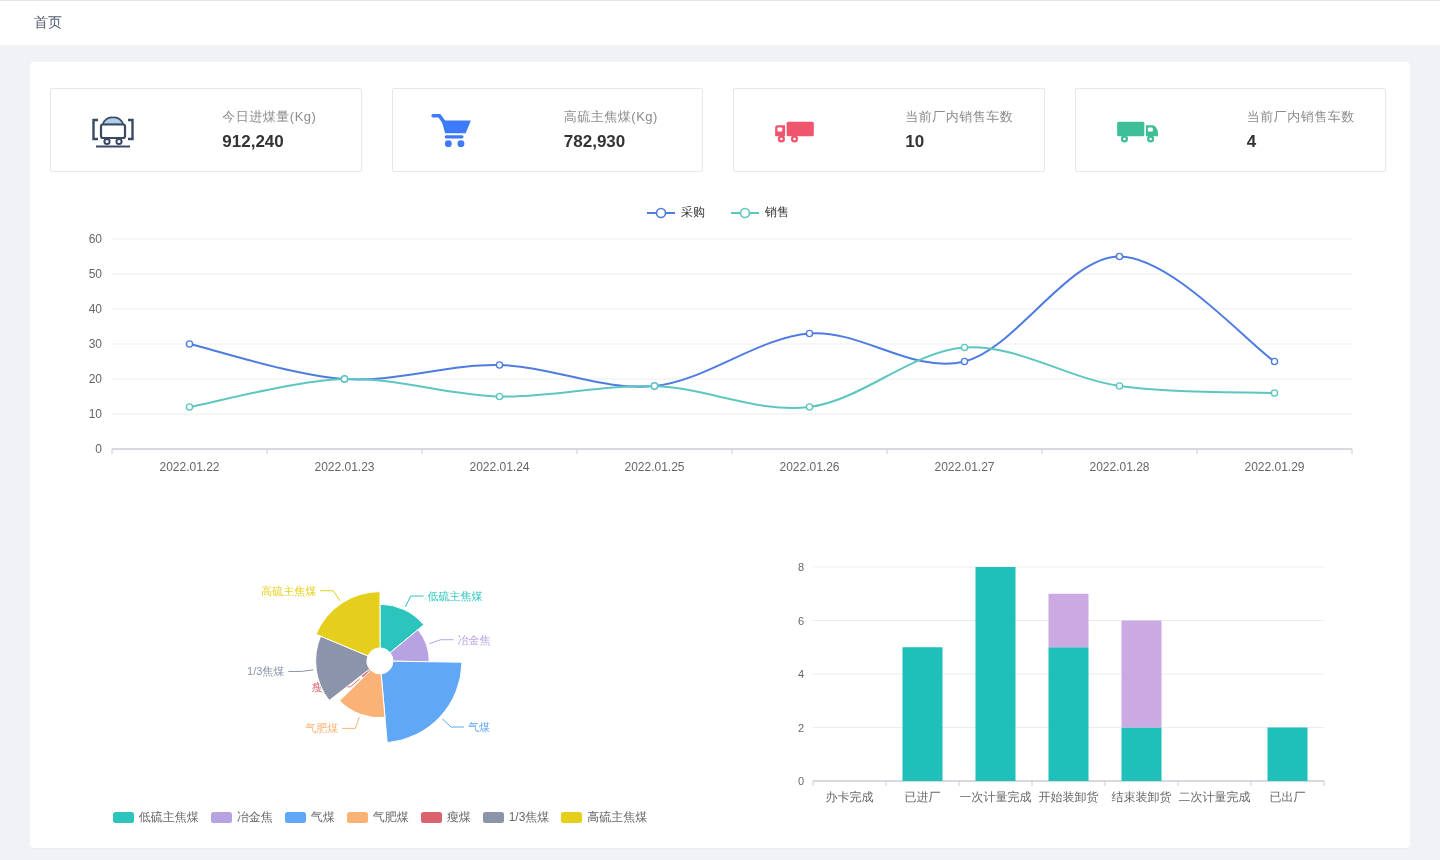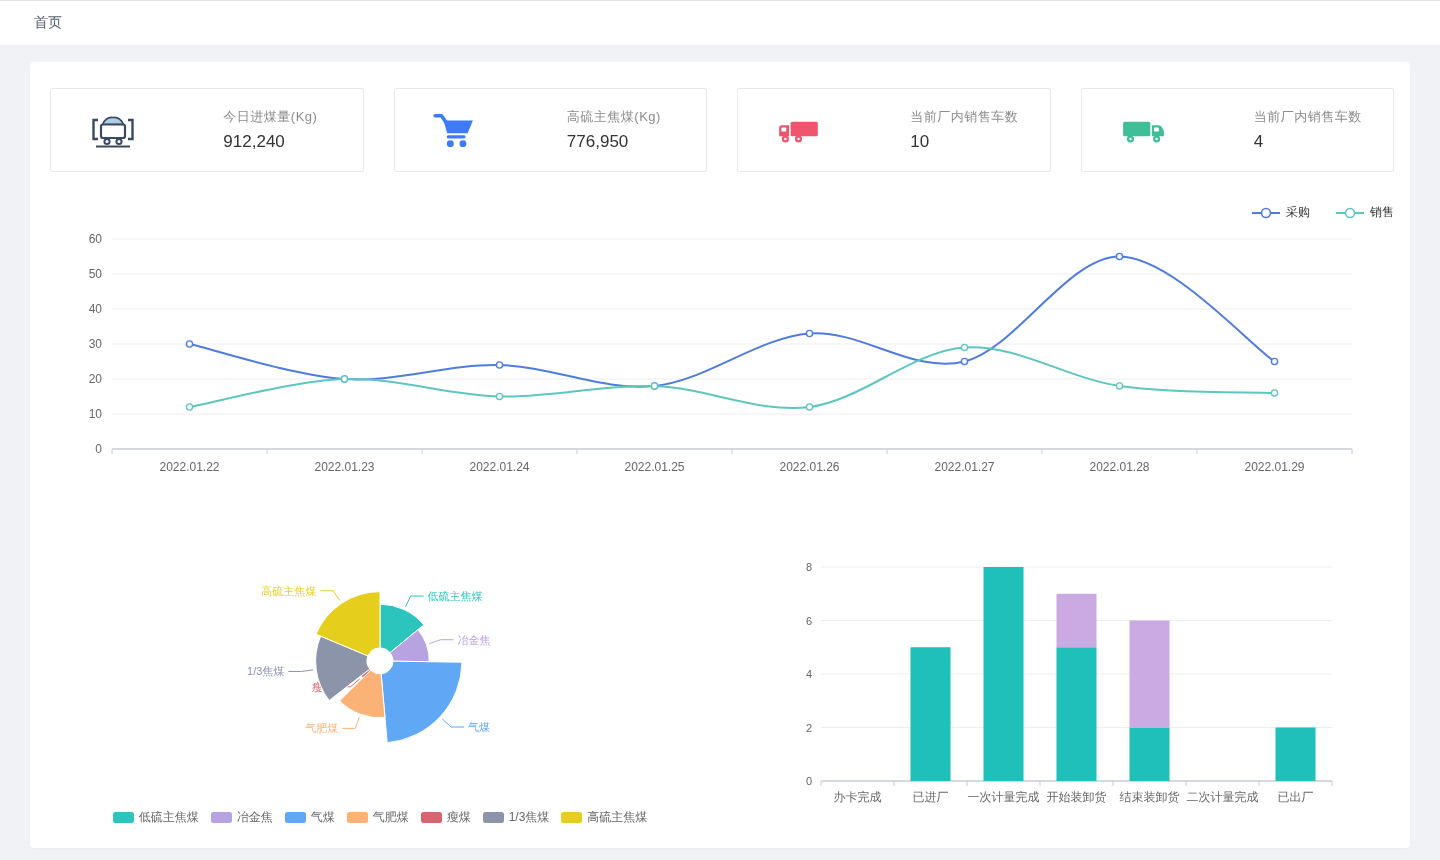--- a/index.html
+++ b/index.html
@@ -1,27 +1,27 @@
 <!DOCTYPE html>
 <html><head>
 <meta charset="utf-8">
 <style>
   *{margin:0;padding:0;box-sizing:border-box;}
   html,body{width:1440px;height:860px;overflow:hidden;}
   body{background:#f0f2f5;font-family:"Liberation Sans",sans-serif;}
   .topbar{background:#fff;height:46px;display:flex;align-items:center;padding-left:34px;border-top:1px solid #e4e4e4;border-bottom:1px solid #f0f0f0;}
   .breadcrumb{font-size:14px;color:#515a6e;cursor:pointer;}
-  .panel{background:#fff;border-radius:4px;margin:16px 30px 0 30px;height:786px;padding:26px 16px 0 20px;box-shadow:0 1px 2px rgba(0,0,0,0.03);}
+  .panel{background:#fff;border-radius:4px;margin:16px 30px 0 30px;height:786px;padding:26px 24px 0 20px;box-shadow:0 1px 2px rgba(0,0,0,0.03);}
   .cards{display:flex;gap:30px;}
   .card{flex:1;border:1px solid #e8e8e8;border-radius:2px;height:84px;display:flex;align-items:center;padding:0 20px 0 38px;background:#fff;}
   .card-icon{width:56px;display:flex;align-items:center;}
   .card-text{margin-left:auto;width:47%;}
   .card-label{color:#8c8c8c;font-size:13px;letter-spacing:.5px;}
-  .card-value{color:#333;font-size:17px;font-weight:normal;margin-top:6px;}
-  .line-legend{display:flex;justify-content:flex-end;gap:26px;margin-top:32px;}
+  .card-value{color:#333;font-size:17px;font-weight:bold;margin-top:6px;}
+  .line-legend{display:flex;justify-content:center;gap:26px;margin-top:32px;}
   .legend-item{display:inline-flex;align-items:center;gap:6px;font-size:12px;color:#333;cursor:pointer;}
   #lineChart{margin-top:4px;}
   .bottom{display:flex;margin-top:62px;padding:0 10px;}
   .pie-block{width:640px;display:flex;flex-direction:column;align-items:center;}
   .pie-legend{display:flex;justify-content:center;align-items:center;gap:12px;margin-top:14px;flex-wrap:nowrap;}
   .pie-legend .legend-item{gap:5px;color:#666;}
   .swatch{display:inline-block;width:21px;height:11px;border-radius:2.5px;}
   .bar-block{flex:1;display:flex;justify-content:flex-end;padding-right:40px;}
   svg text{font-family:"Liberation Sans",sans-serif;}
 </style>
@@ -59,21 +59,21 @@
         <svg width="42" height="38" viewBox="0 0 40 36">
           <polyline points="2,4.5 8,4.5 12,10" fill="none" stroke="#3e7bfa" stroke-width="3.4" stroke-linecap="round"></polyline>
           <polygon points="10,9 38,9 33,21 13.5,21" fill="#3e7bfa"></polygon>
           <rect x="13" y="23" width="18" height="3" rx="1.5" fill="#3e7bfa"></rect>
           <circle cx="16.5" cy="31" r="3.3" fill="#3e7bfa"></circle>
           <circle cx="28.5" cy="31" r="3.3" fill="#3e7bfa"></circle>
         </svg>
       </span>
       <div class="card-text">
         <div class="card-label">高硫主焦煤(Kg)</div>
-        <div class="card-value">776,950</div>
+        <div class="card-value">782,930</div>
       </div>
     </div>
 
     <div class="card">
       <span class="card-icon">
         <svg width="46" height="34" viewBox="0 0 44 32">
           <path d="M3,22 V14 Q3,11.5 5.5,11.5 H12.5 V22 Z" fill="#f0556e"></path>
           <rect x="5.2" y="13.6" width="4.6" height="3.8" rx="0.8" fill="#fff"></rect>
           <rect x="14" y="8" width="26" height="14" rx="1.5" fill="#f0556e"></rect>
           <circle cx="9" cy="24.5" r="3.4" fill="#f0556e"></circle>

